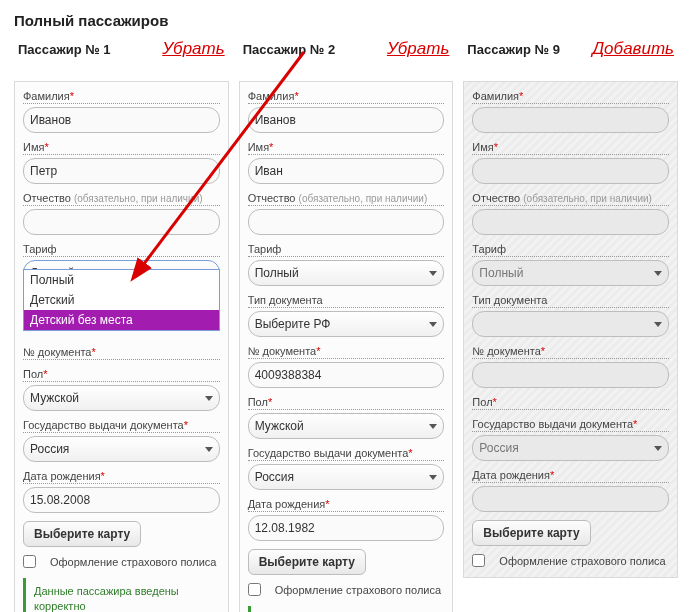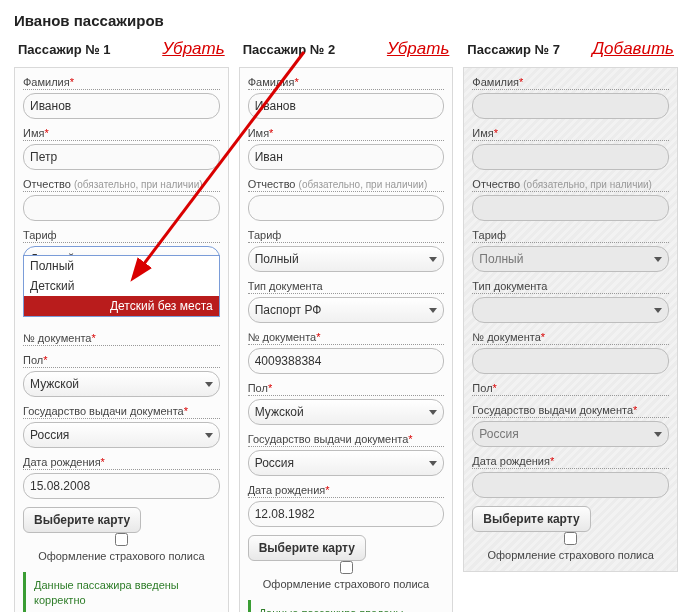--- a/index.html
+++ b/index.html
@@ -24,21 +24,21 @@
   }
   .col {
     width: 215px;
     background: #fff;
     position: relative;
   }
   .col-hdr {
     display: flex;
     justify-content: space-between;
     align-items: center;
-    margin-bottom: 6px;
+    margin-bottom: 20px;
     padding: 2px 4px;
   }
   .col-hdr strong { font-size: 13px; color: #222; }
   .link-red {
     color: #d90000;
     font-style: italic;
     text-decoration: underline;
     font-size: 17px;
     cursor: pointer;
   }
@@ -93,41 +93,40 @@
     border: 1px solid #7a9cd8;
     background: #fff;
     z-index: 10;
   }
   .dropdown .opt {
     padding: 3px 6px;
     font-size: 12px;
     cursor: pointer;
   }
   .dropdown .opt.hl {
-    background: #b91c1c;
+    background: #a21caf;
     color: #fff;
-    text-align: right;
   }
   .btn-card {
     background: linear-gradient(#fdfdfd,#e8e8e8);
     border: 1px solid #bcbcbc;
     border-radius: 6px;
     padding: 5px 10px;
     font-size: 12px;
     font-weight: bold;
     color: #333;
     cursor: pointer;
   }
   .chk-row {
     display: flex;
     align-items: center;
-    gap: 4px;
+    gap: 14px;
+    margin-top: 8px;
     font-size: 11px;
     color: #444;
-    flex-direction: column;
   }
   .chk-row input { width: 13px; height: 13px; }
   .ok-msg {
     border-left: 3px solid #3a9d34;
     padding: 6px 8px;
     margin-top: 10px;
     font-size: 11px;
     color: #2e7d29;
     line-height: 1.4;
   }
@@ -144,21 +143,21 @@
     width: 240px;
     height: 260px;
     z-index: 30;
     pointer-events: none;
   }
 </style>
 </head>
 <body>
 
 <div class="wrap">
-  <h2>Иванов пассажиров</h2>
+  <h2>Полный пассажиров</h2>
 
   <div class="cols">
 
     <svg class="arrow-svg" viewBox="0 0 240 260">
       <defs>
         <marker id="ah" markerWidth="10" markerHeight="10" refX="6" refY="3" orient="auto">
           <path d="M0,0 L8,3 L0,6 Z" fill="#d90000"></path>
         </marker>
       </defs>
       <line x1="230" y1="20" x2="60" y2="245" stroke="#d90000" stroke-width="3" marker-end="url(#ah)"></line>
@@ -247,21 +246,21 @@
         <div class="field">
           <span class="lbl">Тариф</span>
           <div class="sel">
               <span>Полный</span>
               <span class="tri"></span>
             </div>
         </div>
         <div class="field">
           <span class="lbl">Тип документа</span>
           <div class="sel">
-              <span>Паспорт РФ</span>
+              <span>Выберите РФ</span>
               <span class="tri"></span>
             </div>
         </div>
         <div class="field">
           <span class="lbl"><span>№ документа</span><span class="req">*</span></span>
           <input type="text" value="4009388384" style="">
         </div>
         <div class="field">
           <span class="lbl"><span>Пол</span><span class="req">*</span></span>
           <div class="sel">
@@ -284,21 +283,21 @@
         <div class="chk-row">
           <input type="checkbox" style="">
           <span>Оформление страхового полиса</span>
         </div>
         <div class="ok-msg">Данные пассажира введены корректно</div>
       </div>
     </div>
 
     <div class="col">
       <div class="col-hdr">
-        <strong>Пассажир № 7</strong>
+        <strong>Пассажир № 9</strong>
         <span class="link-red">Добавить</span>
       </div>
       <div class="panel dim">
         <div class="field">
           <span class="lbl"><span>Фамилия</span><span class="req">*</span></span>
           <input type="text" value="" style="">
         </div>
         <div class="field">
           <span class="lbl"><span>Имя</span><span class="req">*</span></span>
           <input type="text" value="" style="">

